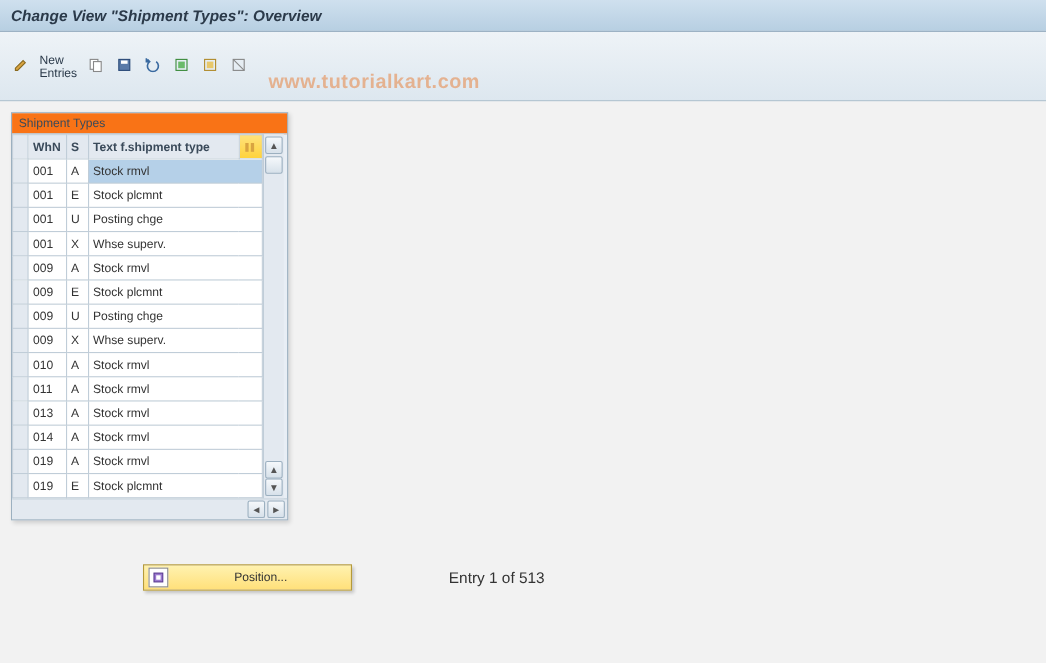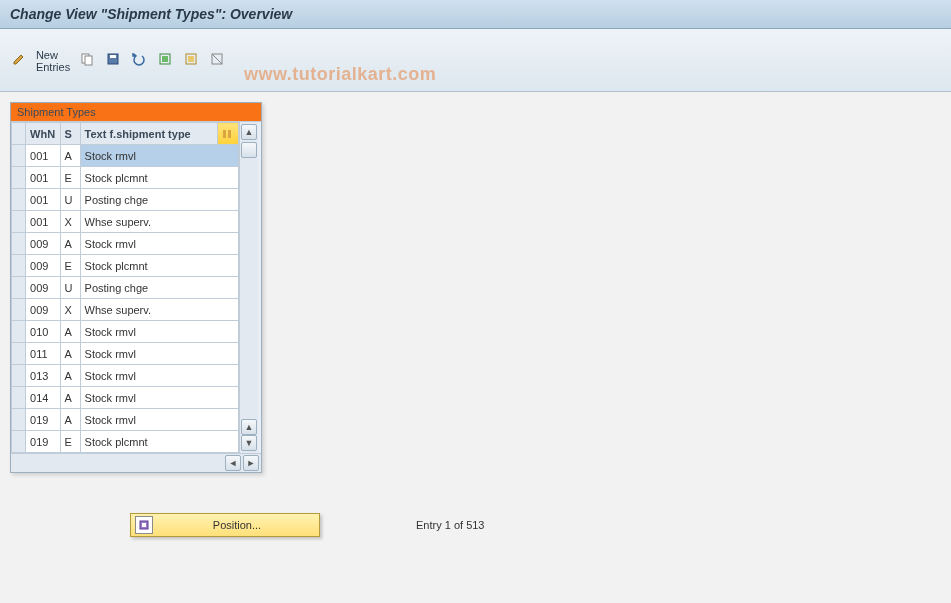--- a/index.html
+++ b/index.html
@@ -138,21 +138,21 @@
     margin: 2px 1px 0 1px;
   }
   .hscroll {
     height: 18px;
     background: #e3e9f0;
     border-top: 1px solid #c0cdd8;
     display:flex;align-items:center;justify-content:flex-end;
     padding: 0 2px;gap:2px;
   }
   .footer-row {
-    display:flex;align-items:center;gap:60px;
+    display:flex;align-items:center;gap:88px;
     margin-left: 120px;
     margin-top: 20px;
   }
   .position-btn {
     display:flex;align-items:center;
     background: linear-gradient(#fff2b0,#ffe07a);
     border:1px solid #b59a3a;
     box-shadow: 2px 2px 3px rgba(0,0,0,0.2);
     padding:2px 4px;
     width: 180px;
@@ -161,21 +161,21 @@
   .position-btn .icon-box {
     width:16px;height:16px;
     background: #fff;
     border:1px solid #8a8a8a;
     margin-right: 6px;
     display:flex;align-items:center;justify-content:center;
   }
   .position-btn .label {
     flex:1;text-align:center;font-size:11px;color:#333;
   }
-  .entry-text { font-size:11px;color:#333;margin-left:36px; }
+  .entry-text { font-size:14px;color:#333; }
   svg { display:block; }
 </style>
 </head>
 <body>
 
 <div class="title-bar">
   <span>Change View "Shipment Types": Overview</span>
 </div>
 
 <div class="toolbar">

